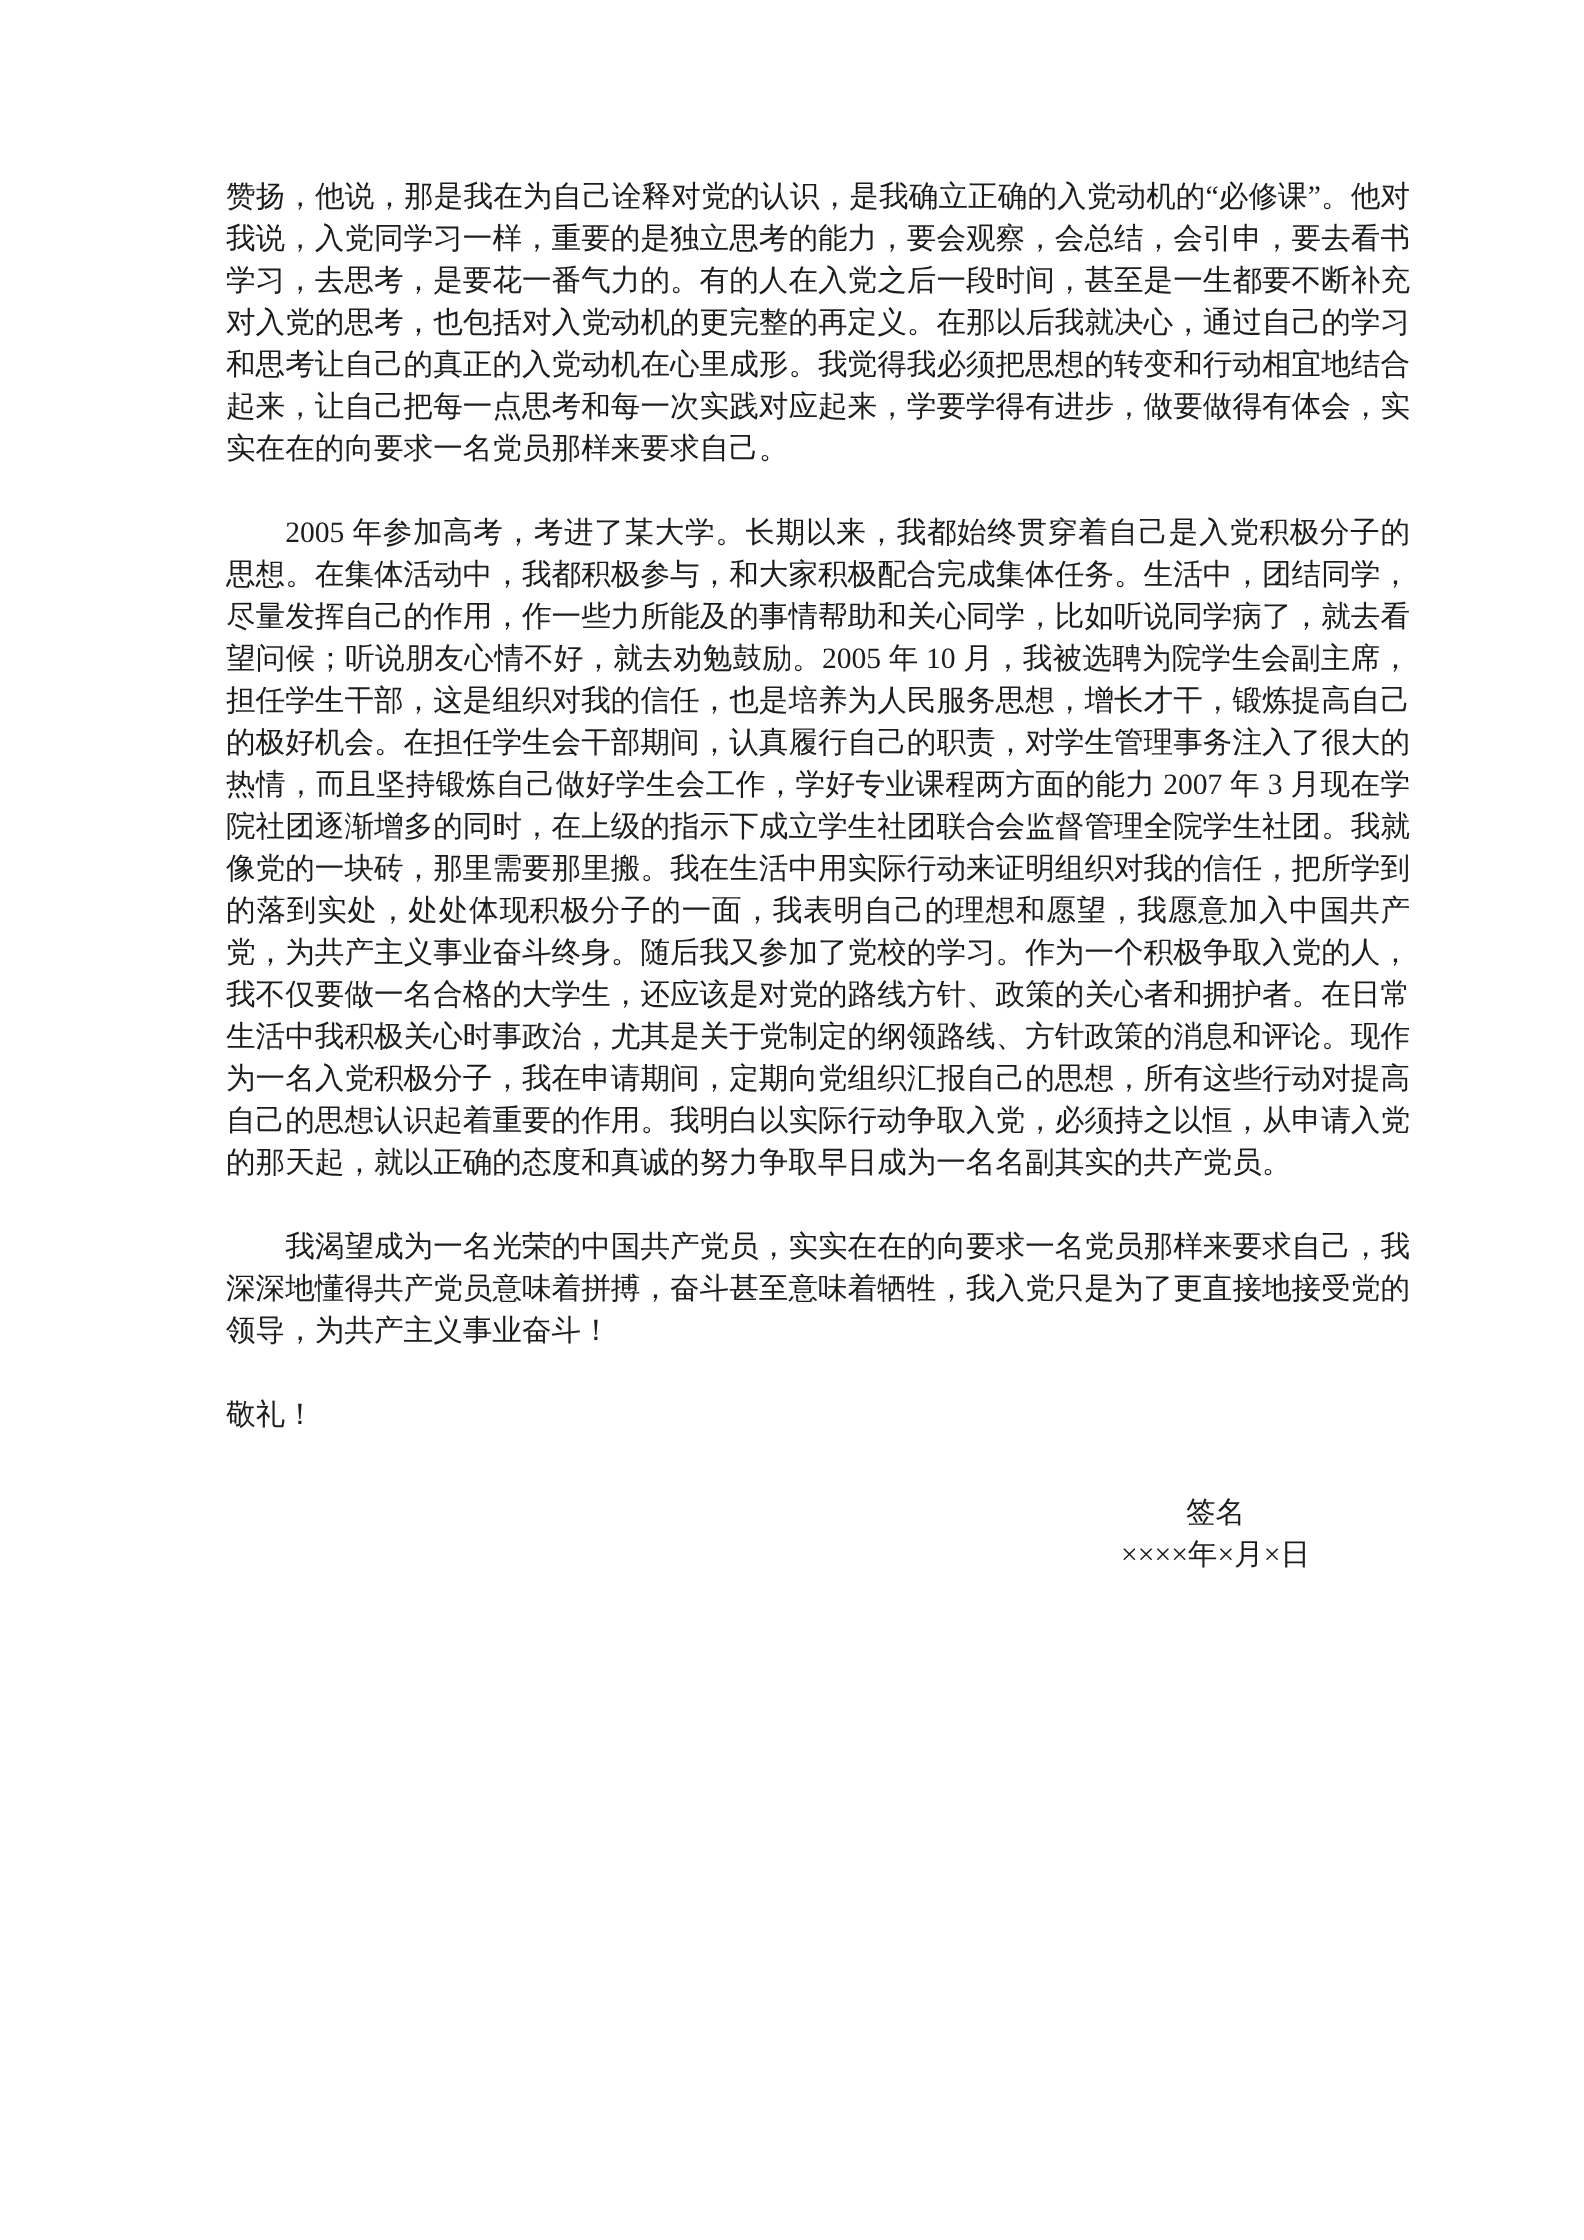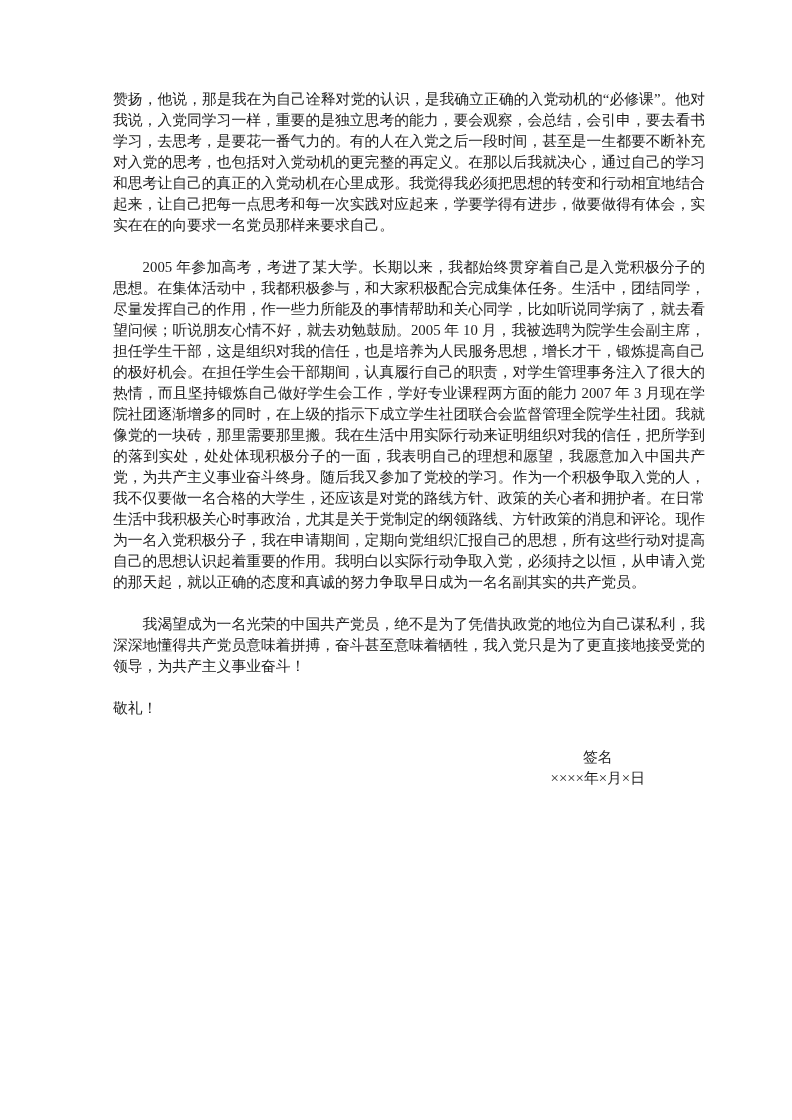--- a/index.html
+++ b/index.html
@@ -35,21 +35,21 @@
     margin: 0;
     text-align: left;
   }
   .closing-line.cizhi {
     text-indent: 2em;
   }
   .closing-line.jingli {
     margin-bottom: 28px;
   }
   .signature-block {
-    margin: 18px;
+    margin: 8px;
     text-align: right;
     padding-right: 42px;
   }
   .signature-inner {
     display: inline-block;
     text-align: center;
   }
   .signature-inner div {
     line-height: 21px;
   }
@@ -71,21 +71,21 @@
 </head>
 <body>
 
 <div class="page">
   <div class="content">
 
     <p class="para">赞扬，他说，那是我在为自己诠释对党的认识，是我确立正确的入党动机的“必修课”。他对我说，入党同学习一样，重要的是独立思考的能力，要会观察，会总结，会引申，要去看书学习，去思考，是要花一番气力的。有的人在入党之后一段时间，甚至是一生都要不断补充对入党的思考，也包括对入党动机的更完整的再定义。在那以后我就决心，通过自己的学习和思考让自己的真正的入党动机在心里成形。我觉得我必须把思想的转变和行动相宜地结合起来，让自己把每一点思考和每一次实践对应起来，学要学得有进步，做要做得有体会，实实在在的向要求一名党员那样来要求自己。</p>
 
     <p class="para indent">2005 年参加高考，考进了某大学。长期以来，我都始终贯穿着自己是入党积极分子的思想。在集体活动中，我都积极参与，和大家积极配合完成集体任务。生活中，团结同学，尽量发挥自己的作用，作一些力所能及的事情帮助和关心同学，比如听说同学病了，就去看望问候；听说朋友心情不好，就去劝勉鼓励。2005 年 10 月，我被选聘为院学生会副主席，担任学生干部，这是组织对我的信任，也是培养为人民服务思想，增长才干，锻炼提高自己的极好机会。在担任学生会干部期间，认真履行自己的职责，对学生管理事务注入了很大的热情，而且坚持锻炼自己做好学生会工作，学好专业课程两方面的能力 2007 年 3 月现在学院社团逐渐增多的同时，在上级的指示下成立学生社团联合会监督管理全院学生社团。我就像党的一块砖，那里需要那里搬。我在生活中用实际行动来证明组织对我的信任，把所学到的落到实处，处处体现积极分子的一面，我表明自己的理想和愿望，我愿意加入中国共产党，为共产主义事业奋斗终身。随后我又参加了党校的学习。作为一个积极争取入党的人，我不仅要做一名合格的大学生，还应该是对党的路线方针、政策的关心者和拥护者。在日常生活中我积极关心时事政治，尤其是关于党制定的纲领路线、方针政策的消息和评论。现作为一名入党积极分子，我在申请期间，定期向党组织汇报自己的思想，所有这些行动对提高自己的思想认识起着重要的作用。我明白以实际行动争取入党，必须持之以恒，从申请入党的那天起，就以正确的态度和真诚的努力争取早日成为一名名副其实的共产党员。</p>
 
-    <p class="para indent">我渴望成为一名光荣的中国共产党员，绝不是为了凭借执政党的地位为自己谋私利，我深深地懂得共产党员意味着拼搏，奋斗甚至意味着牺牲，我入党只是为了更直接地接受党的领导，为共产主义事业奋斗！</p>
+    <p class="para indent">我渴望成为一名光荣的中国共产党员，实实在在的向要求一名党员那样来要求自己，我深深地懂得共产党员意味着拼搏，奋斗甚至意味着牺牲，我入党只是为了更直接地接受党的领导，为共产主义事业奋斗！</p>
 
 
     <p class="closing-line jingli">敬礼！</p>
 
     <div class="signature-block">
       <div class="signature-inner">
         <div>签名</div>
         <div>××××年×月×日</div>
       </div>
     </div>

